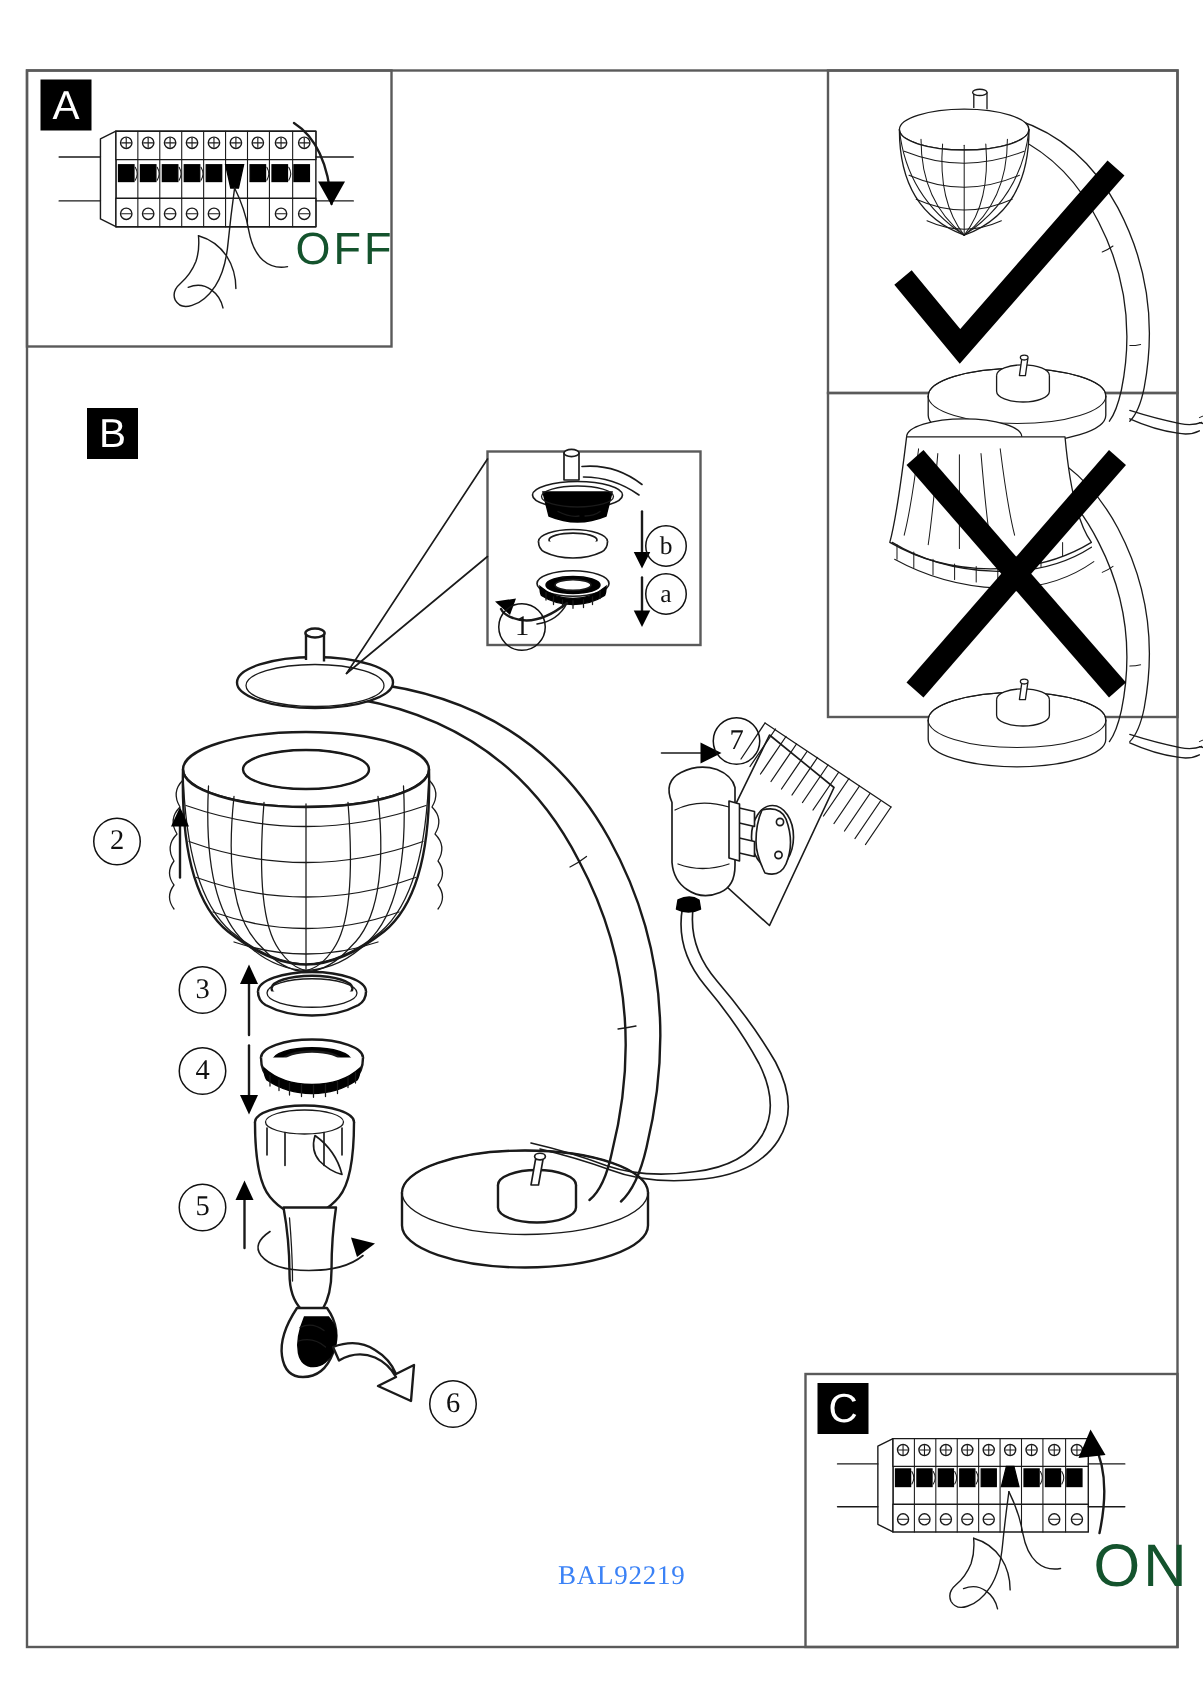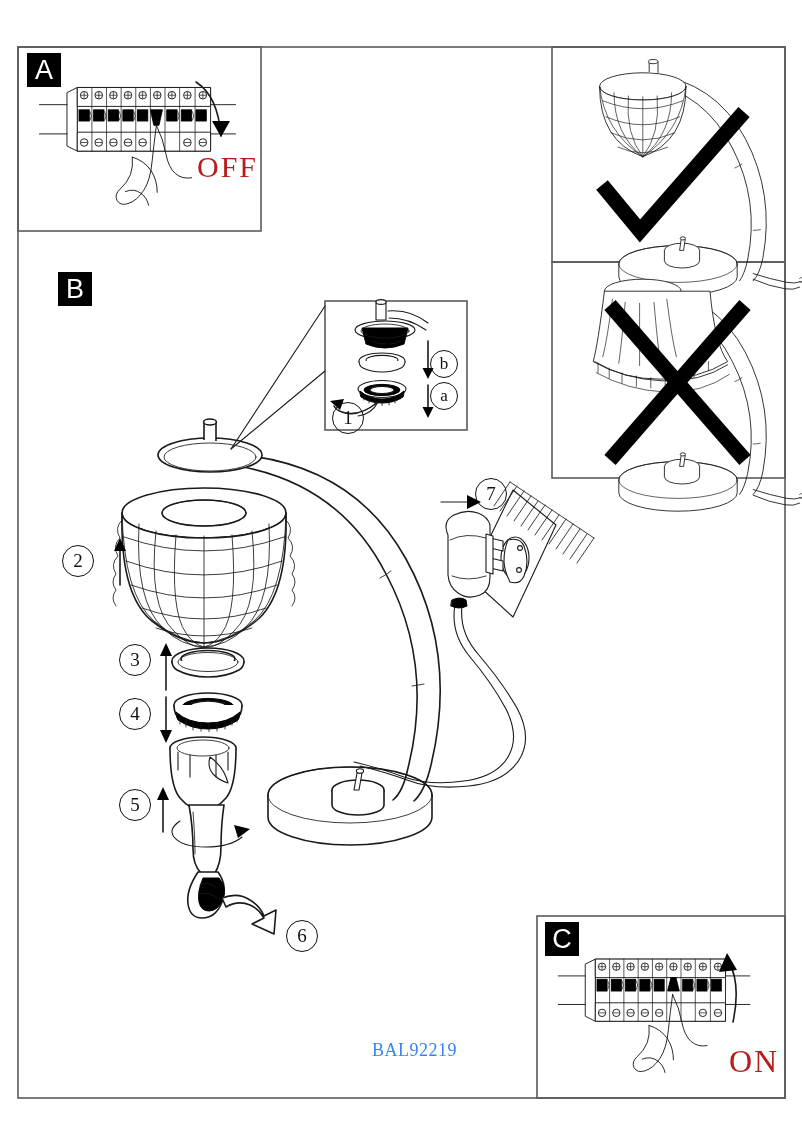--- a/index.html
+++ b/index.html
@@ -40,22 +40,22 @@
     color: #ffffff;
     font-family: "Liberation Sans", sans-serif;
     font-weight: 300;
     display: flex;
     align-items: center;
     justify-content: center;
     line-height: 1;
   }
   .word-label {
     position: absolute;
-    font-family: Liberation Serif, serif;
-    color: #b91c1c;
+    font-family: Liberation Sans, sans-serif;
+    color: #14532d;
     letter-spacing: 2px;
     font-weight: 400;
     white-space: nowrap;
     text-align: center;
   }
   .model-code {
     position: absolute;
     font-family: "Liberation Serif", serif;
     color: #3b82f6;
     font-size: 18px;
@@ -640,21 +640,21 @@
   </div>
 
   <div class="panel-letter" style="left:545px; top:922px; width:34px; height:34px; font-size:27px;">
     <span>C</span>
   </div>
 
   <div class="word-label" style="left:197px; top:150px; font-size:30px;">
     <span>OFF</span>
   </div>
 
-  <div class="word-label" style="left:729px; top:1022px; font-size:32px;margin-top:21px;">
+  <div class="word-label" style="left:729px; top:1022px; font-size:40px;">
     <span>ON</span>
   </div>
 
   <div class="model-code" style="left:372px; top:1040px;">
     <span>BAL92219</span>
   </div>
 
   <div class="step-num" style="left:332px; top:402px;">
     <span>1</span>
   </div>

